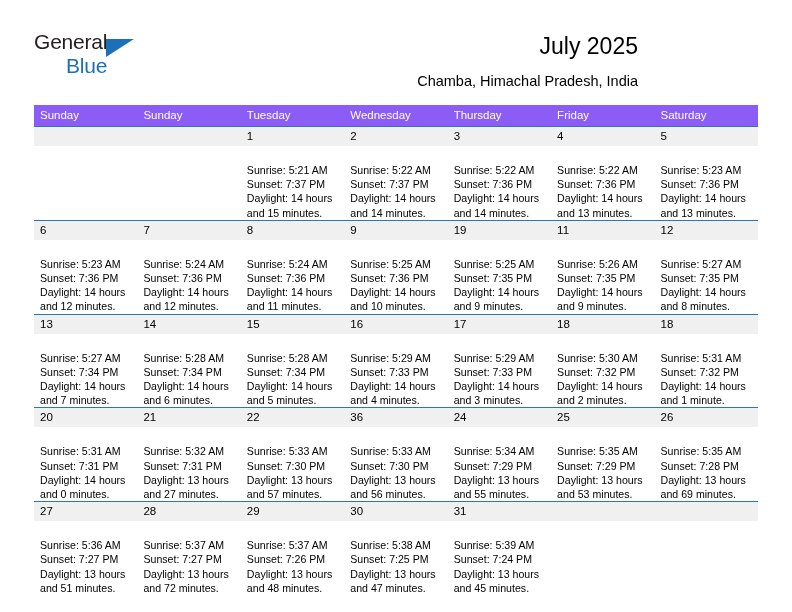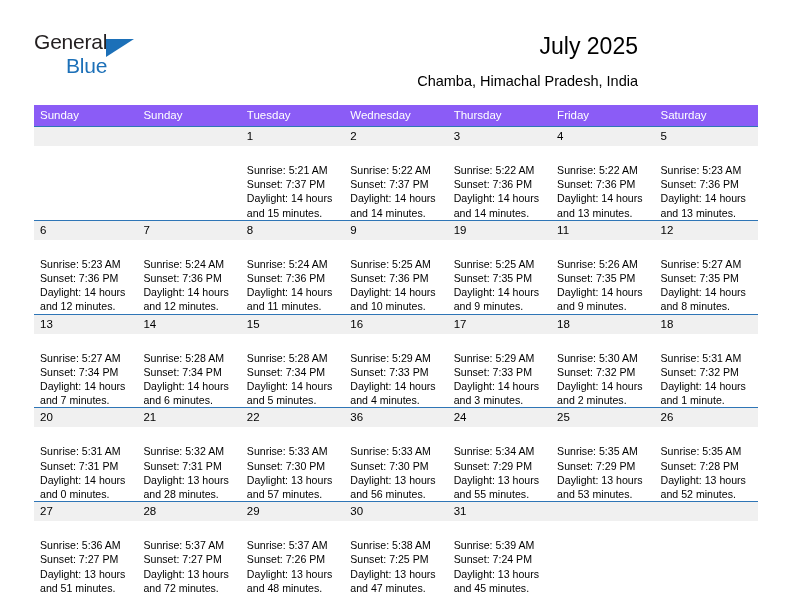--- a/index.html
+++ b/index.html
@@ -356,21 +356,21 @@
               <div>Daylight: 14 hours</div>
               <div>and 0 minutes.</div>
             </div>
           </td>
           <td>
             <div class="daynum">21</div>
             <div class="details">
               <div>Sunrise: 5:32 AM</div>
               <div>Sunset: 7:31 PM</div>
               <div>Daylight: 13 hours</div>
-              <div>and 28 minutes.</div>
+              <div>and 27 minutes.</div>
             </div>
           </td>
           <td>
             <div class="daynum">22</div>
             <div class="details">
               <div>Sunrise: 5:33 AM</div>
               <div>Sunset: 7:30 PM</div>
               <div>Daylight: 13 hours</div>
               <div>and 57 minutes.</div>
             </div>
@@ -401,21 +401,21 @@
               <div>Daylight: 13 hours</div>
               <div>and 53 minutes.</div>
             </div>
           </td>
           <td>
             <div class="daynum">26</div>
             <div class="details">
               <div>Sunrise: 5:35 AM</div>
               <div>Sunset: 7:28 PM</div>
               <div>Daylight: 13 hours</div>
-              <div>and 52 minutes.</div>
+              <div>and 69 minutes.</div>
             </div>
           </td>
         </tr>
         <tr class="weekrow">
           <td>
             <div class="daynum">27</div>
             <div class="details">
               <div>Sunrise: 5:36 AM</div>
               <div>Sunset: 7:27 PM</div>
               <div>Daylight: 13 hours</div>

